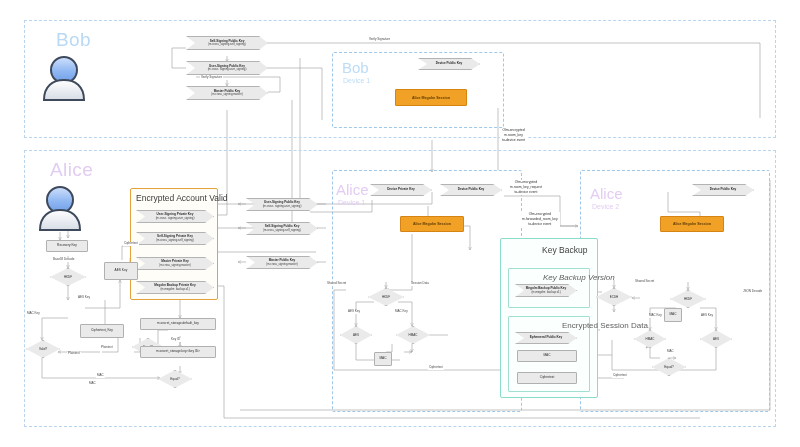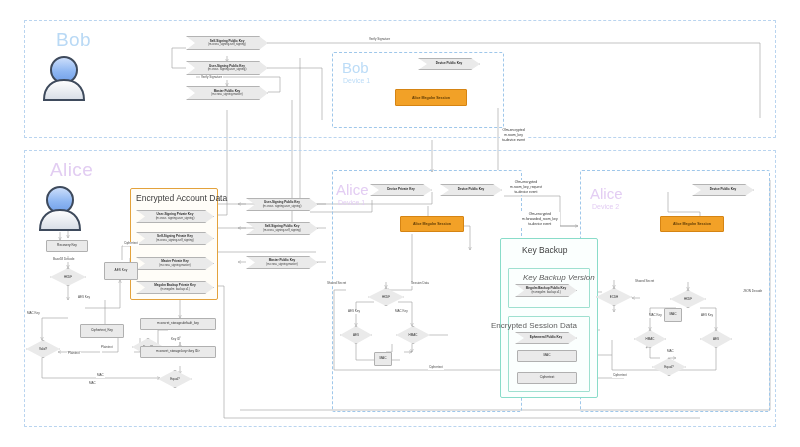--- a/index.html
+++ b/index.html
@@ -87,20 +87,21 @@
     background:transparent;
     border-radius:1px;
   }
   .kb-title {
     position:absolute;
     font-size:8px;
     color:#5f5f5f;
     line-height:1;
     white-space:nowrap;
     text-align:center;
+    margin-left:20px;
   }
   .kb-title-main {
     font-size:8.5px;
     color:#3d3d3d;
   }
 
   
   .tape {
     position:absolute;
     background:#eaeaea;
@@ -350,21 +351,21 @@
 
   <div class="elabel" style="left:200px;top:76px;">Verify Signature</div>
   <div class="elabel" style="left:368px;top:38px;">Verify Signature</div>
 
   <div class="tape" style="left:418px;top:58px;width:62px;height:12px;">
     <span class="l1">Device Public Key</span>
   </div>
   <div class="obox" style="left:395px;top:89px;width:72px;height:17px;">Alice Megolm Session</div>
 
   <div class="group-box" style="left:130px;top:188px;width:88px;height:112px;"></div>
-  <div class="group-title" style="left:136px;top:194px;">Encrypted Account Data</div>
+  <div class="group-title" style="left:136px;top:194px;">Encrypted Account Valid</div>
 
   <div class="tape" style="left:136px;top:210px;width:78px;height:13px;">
     <span class="l1">User-Signing Private Key</span>
     <span class="l2">(m.cross_signing.user_signing)</span>
   </div>
   <div class="tape" style="left:136px;top:232px;width:78px;height:13px;">
     <span class="l1">Self-Signing Private Key</span>
     <span class="l2">(m.cross_signing.self_signing)</span>
   </div>
   <div class="tape" style="left:136px;top:257px;width:78px;height:13px;">
@@ -422,21 +423,21 @@
   <div class="kb-title kb-title-main" style="left:522px;top:246px;">Key Backup</div>
 
   <div class="kb-inner" style="left:508px;top:268px;width:82px;height:40px;"></div>
   <div class="kb-title" style="left:523px;top:274px;font-style:italic;">Key Backup Version</div>
   <div class="tape" style="left:515px;top:284px;width:62px;height:13px;">
     <span class="l1">Megolm Backup Public Key</span>
     <span class="l2">(m.megolm_backup.v1)</span>
   </div>
 
   <div class="kb-inner" style="left:508px;top:316px;width:82px;height:76px;"></div>
-  <div class="kb-title" style="left:491px;top:322px;">Encrypted Session Data</div>
+  <div class="kb-title" style="left:542px;top:322px;">Encrypted Session Data</div>
   <div class="tape" style="left:515px;top:332px;width:62px;height:12px;">
     <span class="l1">Ephemeral Public Key</span>
   </div>
   <div class="pbox" style="left:517px;top:350px;width:60px;height:12px;">MAC</div>
   <div class="pbox" style="left:517px;top:372px;width:60px;height:12px;">Ciphertext</div>
 
   <div class="pbox" style="left:46px;top:240px;width:42px;height:12px;">Recovery Key</div>
   <div class="elabel" style="left:52px;top:258px;">Base58 Decode</div>
   <div class="diamond" style="left:50px;top:268px;width:36px;height:18px;">HKDF</div>
   <div class="pbox" style="left:104px;top:262px;width:34px;height:18px;">AES Key</div>

